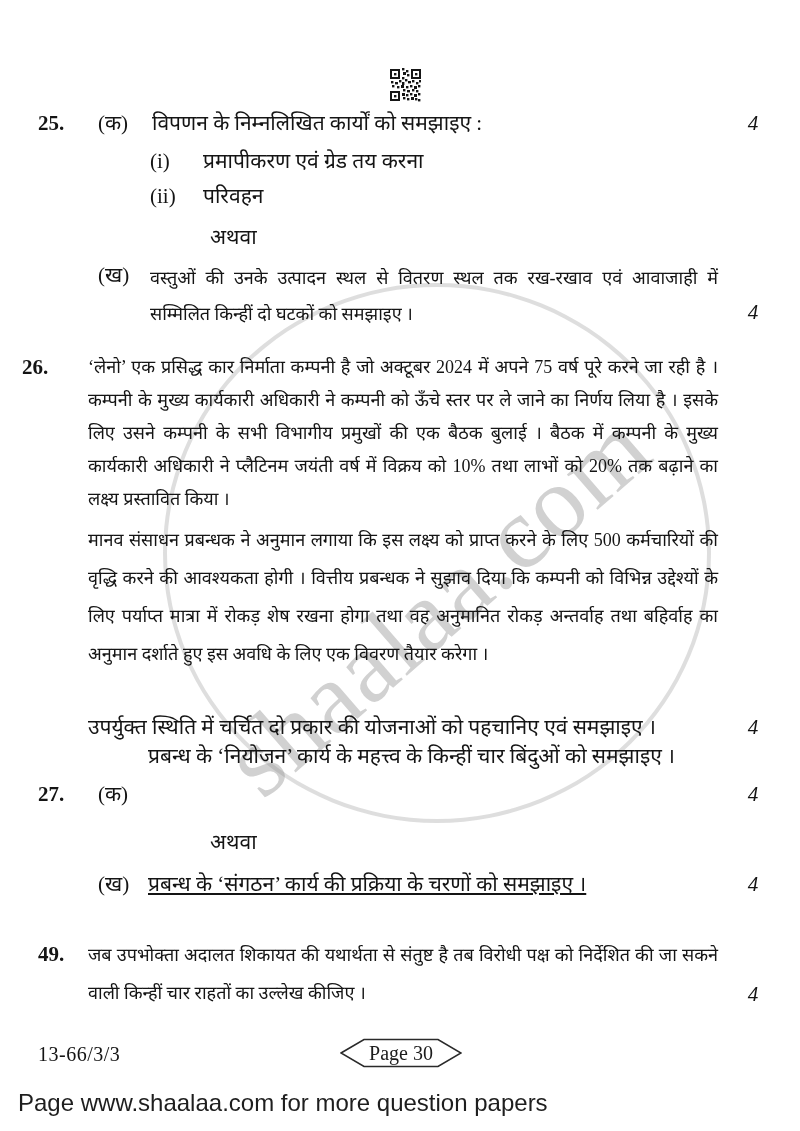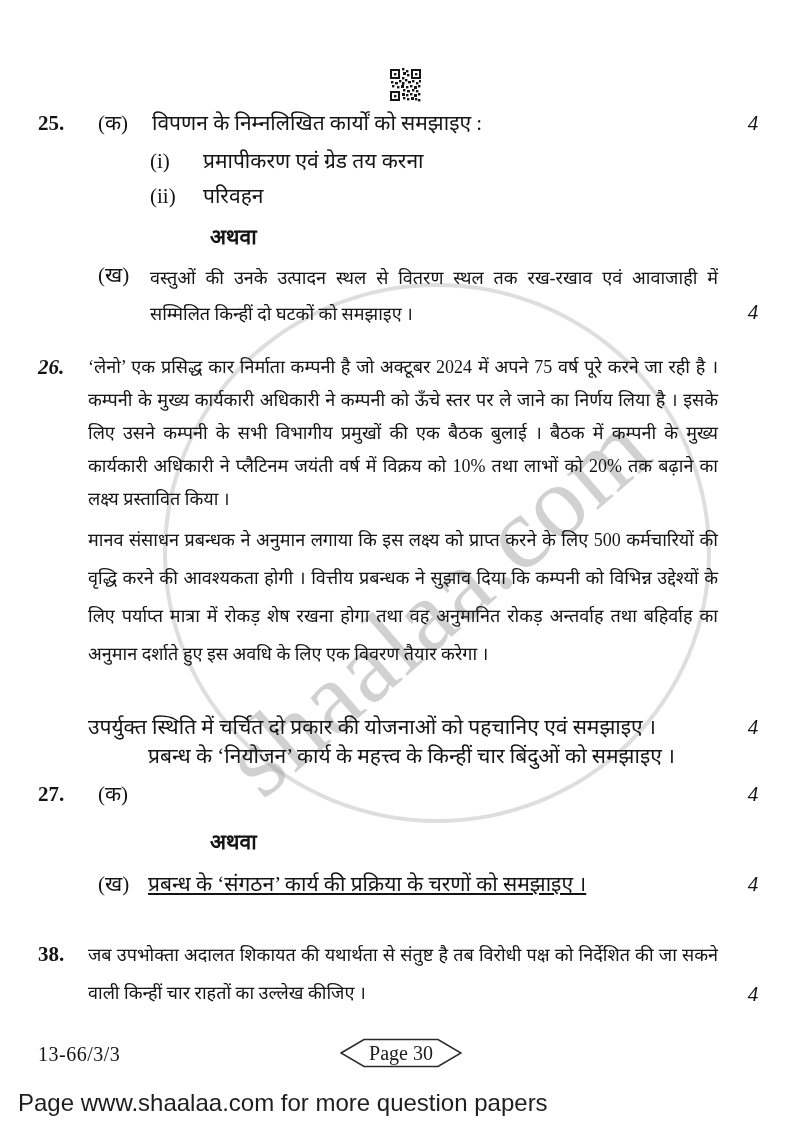--- a/index.html
+++ b/index.html
@@ -7,21 +7,21 @@
     position:relative; width:800px; height:1131px; margin:0 auto;
     background:#ffffff; overflow:hidden;
     font-family:"Liberation Serif","DejaVu Serif",serif;
     color:#141414;
   }
   .abs { position:absolute; }
   .hindi { font-size:21px; line-height:30px; white-space:nowrap; }
   .block { font-size:18px; white-space:normal; }
   .just { text-align:justify; text-align-last:left; }
   .num { font-weight:700; font-size:21px; line-height:30px; }
-  .orword { font-weight:700; font-size:21px; line-height:30px; }
+  .orword { font-weight:400; font-size:21px; line-height:30px; }
   .marks { font-style:italic; font-size:21px; line-height:30px; width:26px; text-align:center; }
 
   
   .wm-circle {
     left:163px; top:283px; width:540px; height:532px;
     border:4px solid rgba(168,168,168,0.38); border-radius:50%;
     z-index:0;
   }
   .wm-text {
     left:140px; top:538px; width:594px; height:130px;
@@ -122,38 +122,38 @@
 
     <div class="abs hindi" style="left:150px; top:181px;">(ii)</div>
     <div class="abs hindi" style="left:203px; top:181px;">परिवहन</div>
 
     <div class="abs orword" style="left:210px; top:222px;">अथवा</div>
 
     <div class="abs hindi" style="left:98px; top:260px;">(ख)</div>
     <div class="abs block just" style="left:150px; top:260px; width:568px; line-height:36px;">वस्तुओं की उनके उत्पादन स्थल से वितरण स्थल तक रख-रखाव एवं आवाजाही में सम्मिलित किन्हीं दो घटकों को समझाइए ।</div>
     <div class="abs marks" style="left:740px; top:297px;">4</div>
 
-    <div class="abs num" style="left:38px; top:352px;font-style:italic;">26.</div>
+    <div class="abs num" style="left:22px; top:352px;">26.</div>
     <div class="abs block just" style="left:88px; top:351px; width:630px; line-height:33px;">‘लेनो’ एक प्रसिद्ध कार निर्माता कम्पनी है जो अक्टूबर 2024 में अपने 75 वर्ष पूरे करने जा रही है । कम्पनी के मुख्य कार्यकारी अधिकारी ने कम्पनी को ऊँचे स्तर पर ले जाने का निर्णय लिया है । इसके लिए उसने कम्पनी के सभी विभागीय प्रमुखों की एक बैठक बुलाई । बैठक में कम्पनी के मुख्य कार्यकारी अधिकारी ने प्लैटिनम जयंती वर्ष में विक्रय को 10% तथा लाभों को 20% तक बढ़ाने का लक्ष्य प्रस्तावित किया ।</div>
     <div class="abs block just" style="left:88px; top:521px; width:630px; line-height:38px;">मानव संसाधन प्रबन्धक ने अनुमान लगाया कि इस लक्ष्य को प्राप्त करने के लिए 500 कर्मचारियों की वृद्धि करने की आवश्यकता होगी । वित्तीय प्रबन्धक ने सुझाव दिया कि कम्पनी को विभिन्न उद्देश्यों के लिए पर्याप्त मात्रा में रोकड़ शेष रखना होगा तथा वह अनुमानित रोकड़ अन्तर्वाह तथा बहिर्वाह का अनुमान दर्शाते हुए इस अवधि के लिए एक विवरण तैयार करेगा ।</div>
     <div class="abs hindi" style="left:88px; top:712px;">उपर्युक्त स्थिति में चर्चित दो प्रकार की योजनाओं को पहचानिए एवं समझाइए ।</div>
     <div class="abs marks" style="left:740px; top:712px;">4</div>
 
     <div class="abs num" style="left:38px; top:779px;">27.</div>
     <div class="abs hindi" style="left:98px; top:779px;">(क)</div>
     <div class="abs hindi" style="left:148px; top:741px;font-family:Liberation Serif, serif;">प्रबन्ध के ‘नियोजन’ कार्य के महत्त्व के किन्हीं चार बिंदुओं को समझाइए ।</div>
     <div class="abs marks" style="left:740px; top:779px;">4</div>
 
     <div class="abs orword" style="left:210px; top:827px;">अथवा</div>
 
     <div class="abs hindi" style="left:98px; top:869px;">(ख)</div>
     <div class="abs hindi" style="left:148px; top:869px;text-decoration:underline;">प्रबन्ध के ‘संगठन’ कार्य की प्रक्रिया के चरणों को समझाइए ।</div>
     <div class="abs marks" style="left:740px; top:869px;">4</div>
 
-    <div class="abs num" style="left:38px; top:939px;">38.</div>
+    <div class="abs num" style="left:38px; top:939px;">49.</div>
     <div class="abs block just" style="left:88px; top:936px; width:630px; line-height:38px;">जब उपभोक्ता अदालत शिकायत की यथार्थता से संतुष्ट है तब विरोधी पक्ष को निर्देशित की जा सकने वाली किन्हीं चार राहतों का उल्लेख कीजिए ।</div>
     <div class="abs marks" style="left:740px; top:979px;">4</div>
 
     <div class="abs footer-code">13-66/3/3</div>
 
     <div class="abs page-badge">
       <svg width="122" height="30" viewBox="0 0 122 30" xmlns="http://www.w3.org/2000/svg">
         <polygon points="1,15 24,1.5 98,1.5 121,15 98,28.5 24,28.5" fill="#ffffff" stroke="#2a2a2a" stroke-width="1.6"></polygon>
       </svg>
       <span class="hex-label">Page 30</span>

